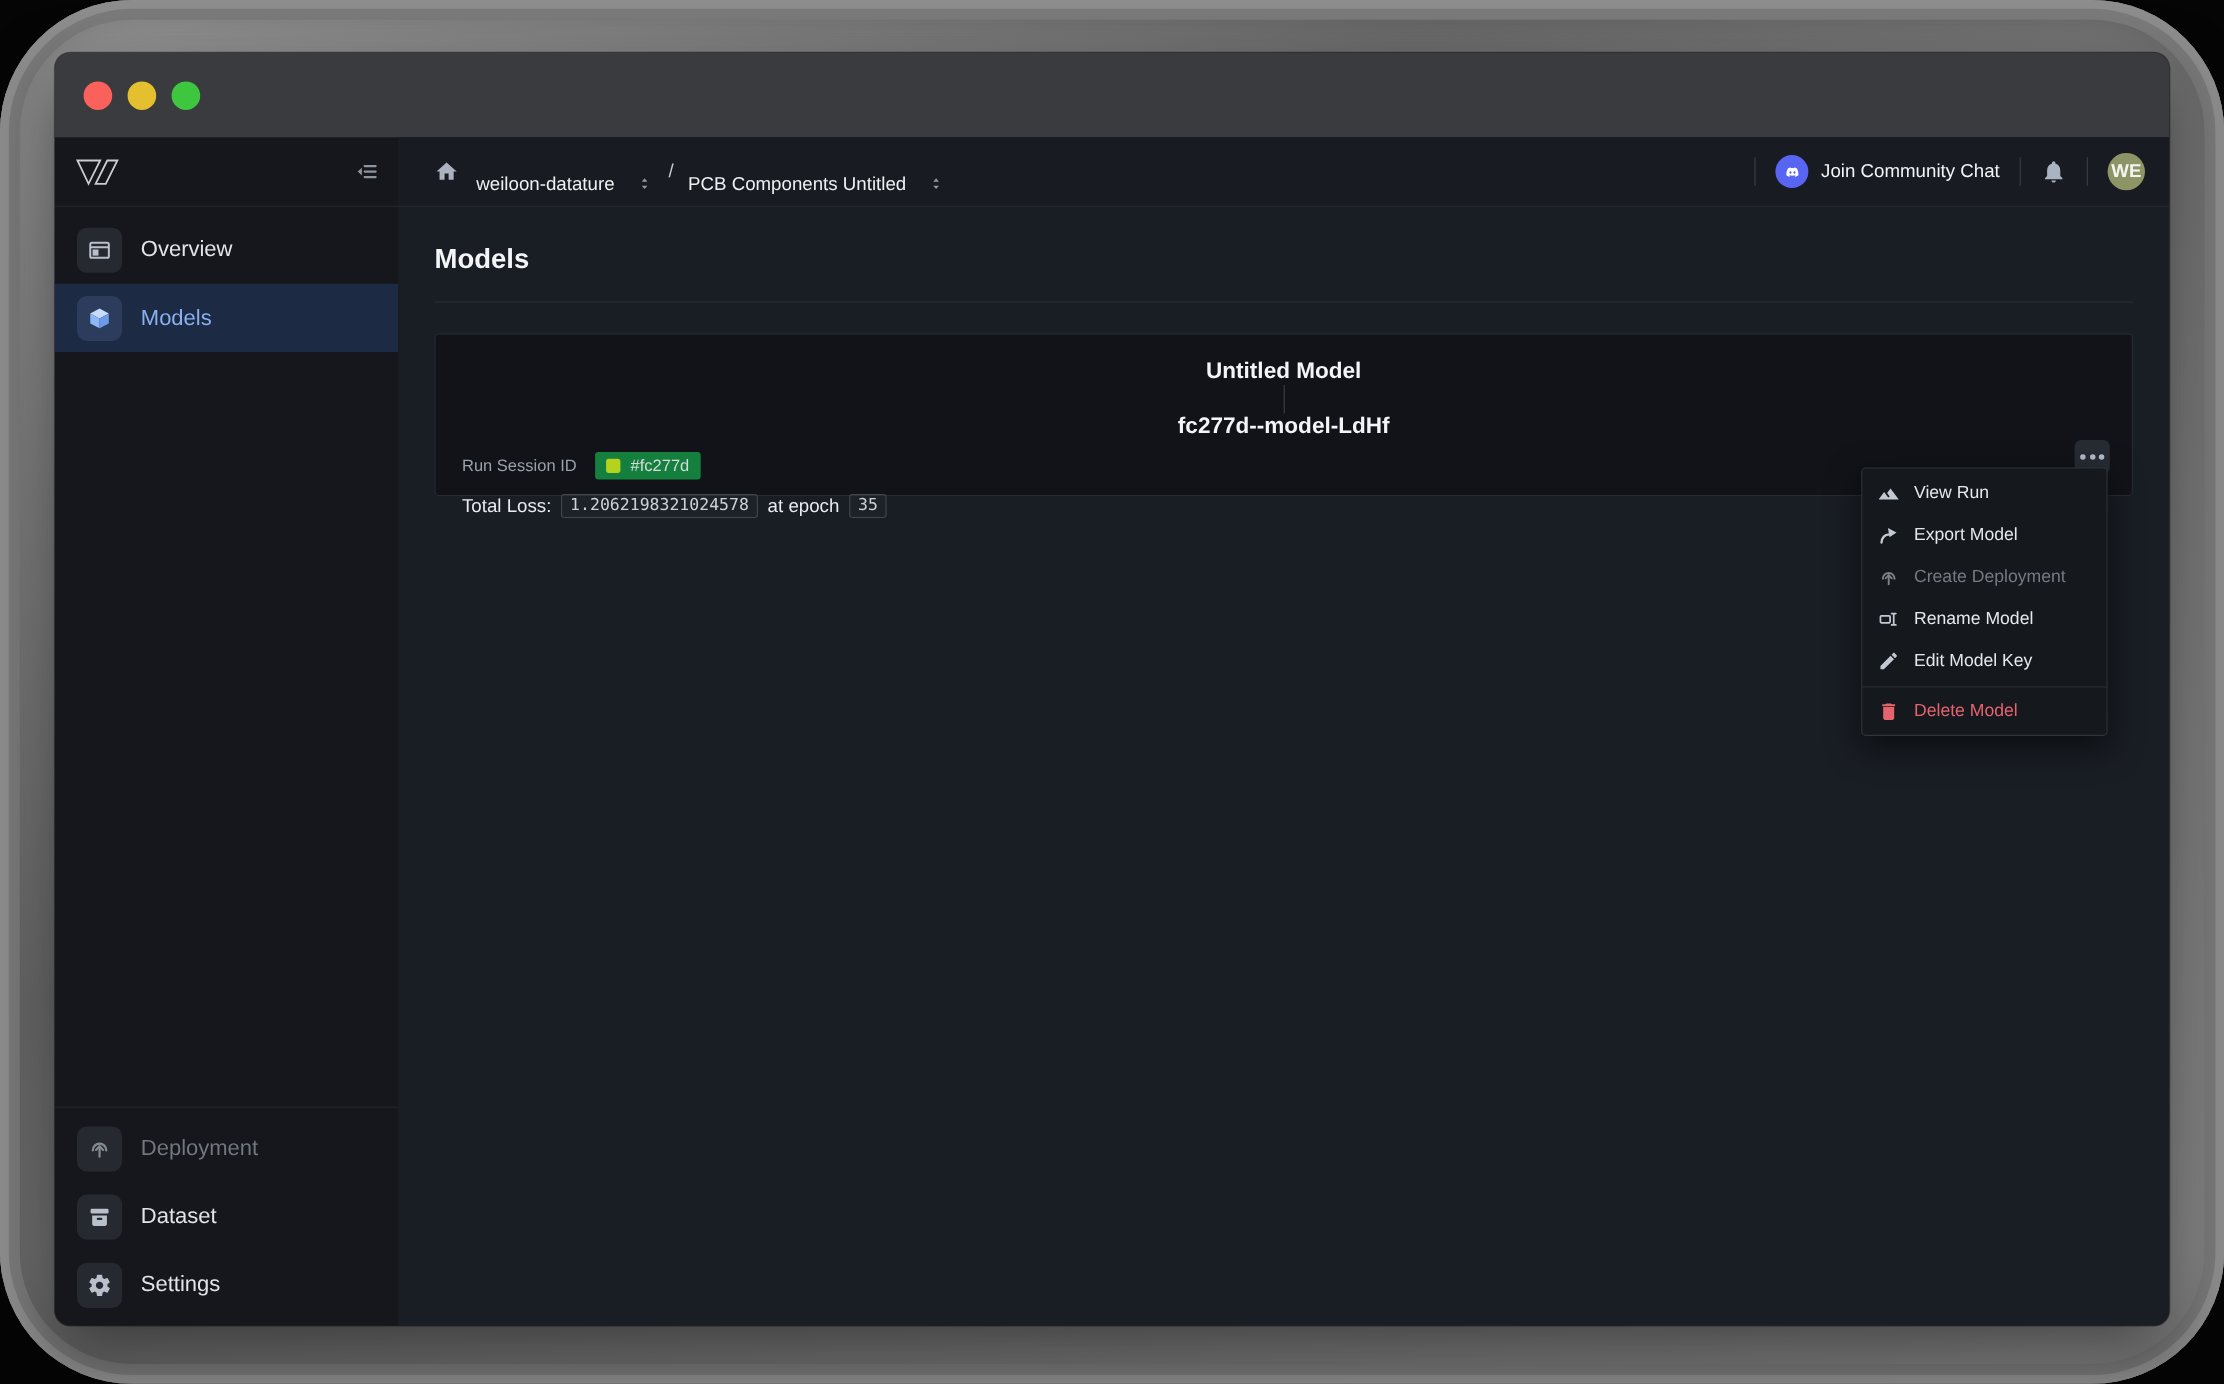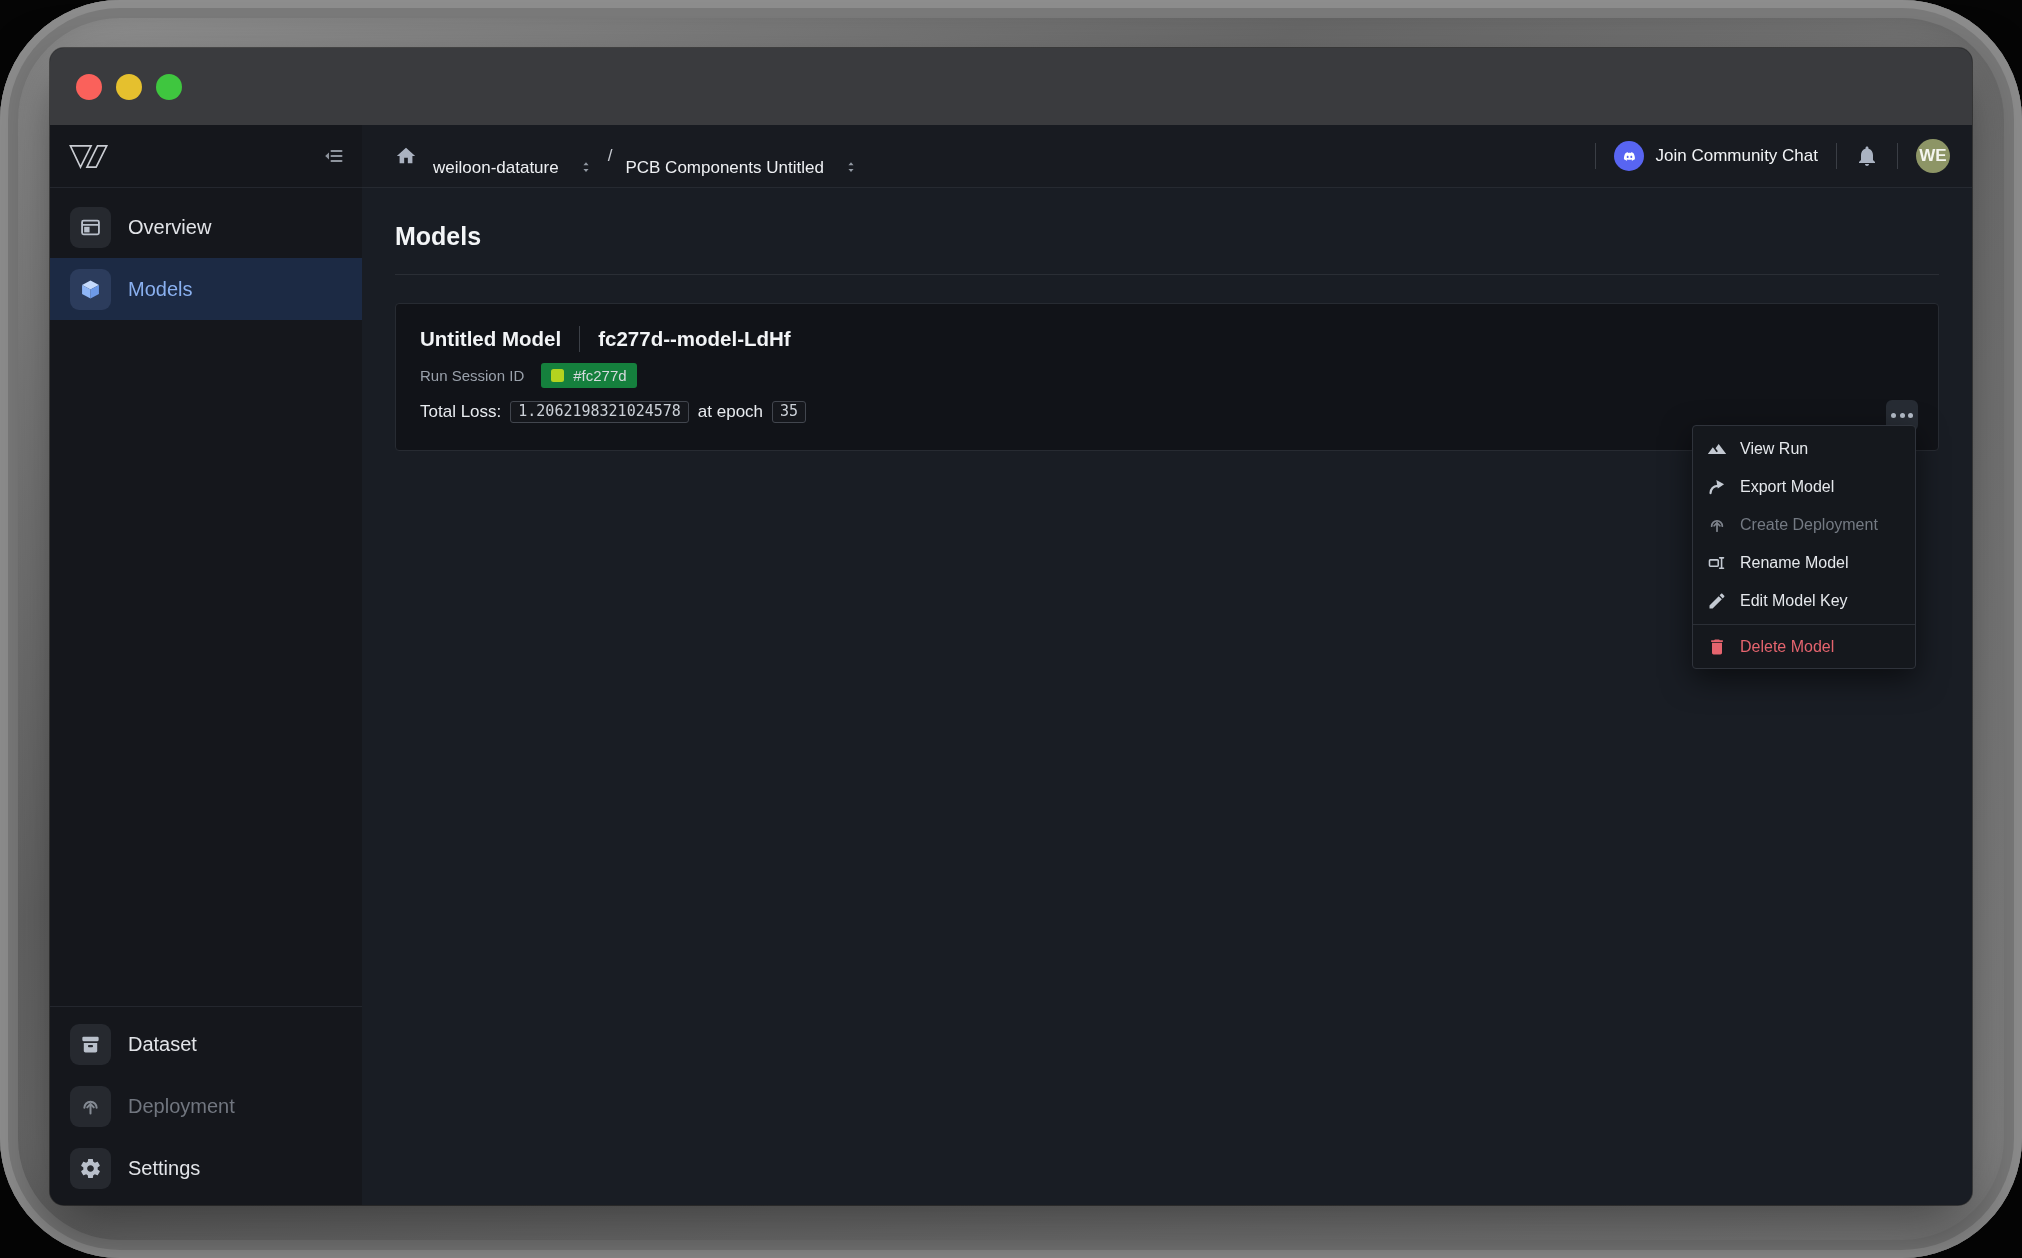--- a/index.html
+++ b/index.html
@@ -66,21 +66,21 @@
   .avatar { width:34px; height:34px; border-radius:50%; background:var(--avatar); color:#f4f5ef;
             font-size:17px; font-weight:bold; display:flex; align-items:center; justify-content:center;
             cursor:pointer; border:none; }
 
   .main { flex:1; padding:0 33px; position:relative; }
   .page-title { font-size:25px; font-weight:bold; color:#f3f5f7; margin-top:34px; }
   .title-divider { height:1px; background:#2a2e35; margin-top:23px; }
 
   .card { margin-top:28px; height:148px; background:#111318; border:1px solid #272b32;
           border-radius:4px; padding:22px 24px; position:relative; }
-  .card-title-row { display:flex; align-items:center; }
+  .card-title-row { display:flex; align-items:center;flex-direction:column; }
   .model-name, .model-key { font-size:20.5px; font-weight:bold; color:#f2f4f6; }
   .vdiv { width:1px; height:26px; background:#3c4047; margin:0 18px; }
   .session-row { margin-top:11px; display:flex; align-items:center; }
   .session-label { font-size:15px; color:#9aa1ab; }
   .chip { margin-left:17px; background:#15803d; border-radius:3px; padding:4px 10px;
           display:flex; align-items:center; gap:9px; cursor:pointer; }
   .chip-dot { width:13px; height:13px; border-radius:2.5px; background:var(--lime); }
   .chip-text { font-size:15px; color:#d6dade; }
   .loss-row { margin-top:13px; display:flex; align-items:center; font-size:17px; color:#e8ebef; }
   .code-box { margin-left:9px; border:1px solid #42464e; border-radius:3px; padding:0 7px 2px;
@@ -163,40 +163,40 @@
               <polygon points="20.8,7.3 12,12 12,21.4 20.8,16.7" fill="#6d9ae8"></polygon>
             </svg>
           </span>
           <span class="nav-label">Models</span>
         </div>
       </div>
 
       <div class="sidebar-spacer"></div>
 
       <div class="sidebar-bottom">
+        <div class="nav-item disabled">
+          <span class="nav-tile">
+            <svg width="23" height="23" viewBox="0 0 24 24" fill="none" stroke="currentColor" stroke-width="2.1" stroke-linecap="round" stroke-linejoin="round">
+              <path d="M5.6 13.4 A6.4 6.4 0 0 1 18.4 13.4"></path>
+              <path d="M12 19.4V9.8"></path>
+              <path d="M8.6 12.9L12 9.4l3.4 3.5"></path>
+            </svg>
+          </span>
+          <span class="nav-label">Deployment</span>
+        </div>
+
         <div class="nav-item">
           <span class="nav-tile">
             <svg width="23" height="23" viewBox="0 0 24 24" fill="currentColor">
               <rect x="3.5" y="4" width="17" height="4.6" rx="1.2"></rect>
               <path d="M5 10.4h14v8.1c0 1-.8 1.8-1.8 1.8H6.8c-1 0-1.8-.8-1.8-1.8z"></path>
               <rect x="9.3" y="12.6" width="5.4" height="2.2" rx="1.1" fill="#26292f"></rect>
             </svg>
           </span>
           <span class="nav-label">Dataset</span>
-        </div>
-
-        <div class="nav-item disabled">
-          <span class="nav-tile">
-            <svg width="23" height="23" viewBox="0 0 24 24" fill="none" stroke="currentColor" stroke-width="2.1" stroke-linecap="round" stroke-linejoin="round">
-              <path d="M5.6 13.4 A6.4 6.4 0 0 1 18.4 13.4"></path>
-              <path d="M12 19.4V9.8"></path>
-              <path d="M8.6 12.9L12 9.4l3.4 3.5"></path>
-            </svg>
-          </span>
-          <span class="nav-label">Deployment</span>
         </div>
 
         <div class="nav-item">
           <span class="nav-tile">
             <svg width="23" height="23" viewBox="0 0 24 24" fill="currentColor">
               <path d="M19.43 12.98c.04-.32.07-.64.07-.98s-.03-.66-.07-.98l2.11-1.65c.19-.15.24-.42.12-.64l-2-3.46c-.12-.22-.39-.3-.61-.22l-2.49 1c-.52-.4-1.08-.73-1.69-.98l-.38-2.65C14.46 2.18 14.25 2 14 2h-4c-.25 0-.46.18-.49.42l-.38 2.65c-.61.25-1.17.59-1.69.98l-2.49-1c-.23-.09-.49 0-.61.22l-2 3.46c-.13.22-.07.49.12.64l2.11 1.65c-.04.32-.07.65-.07.98s.03.66.07.98l-2.11 1.65c-.19.15-.24.42-.12.64l2 3.46c.12.22.39.3.61.22l2.49-1c.52.4 1.08.73 1.69.98l.38 2.65c.03.24.24.42.49.42h4c.25 0 .46-.18.49-.42l.38-2.65c.61-.25 1.17-.59 1.69-.98l2.49 1c.23.09.49 0 .61-.22l2-3.46c.12-.22.07-.49-.12-.64l-2.11-1.65zM12 15.5c-1.93 0-3.5-1.57-3.5-3.5s1.57-3.5 3.5-3.5 3.5 1.57 3.5 3.5-1.57 3.5-3.5 3.5z"></path>
             </svg>
           </span>
           <span class="nav-label">Settings</span>
         </div>

